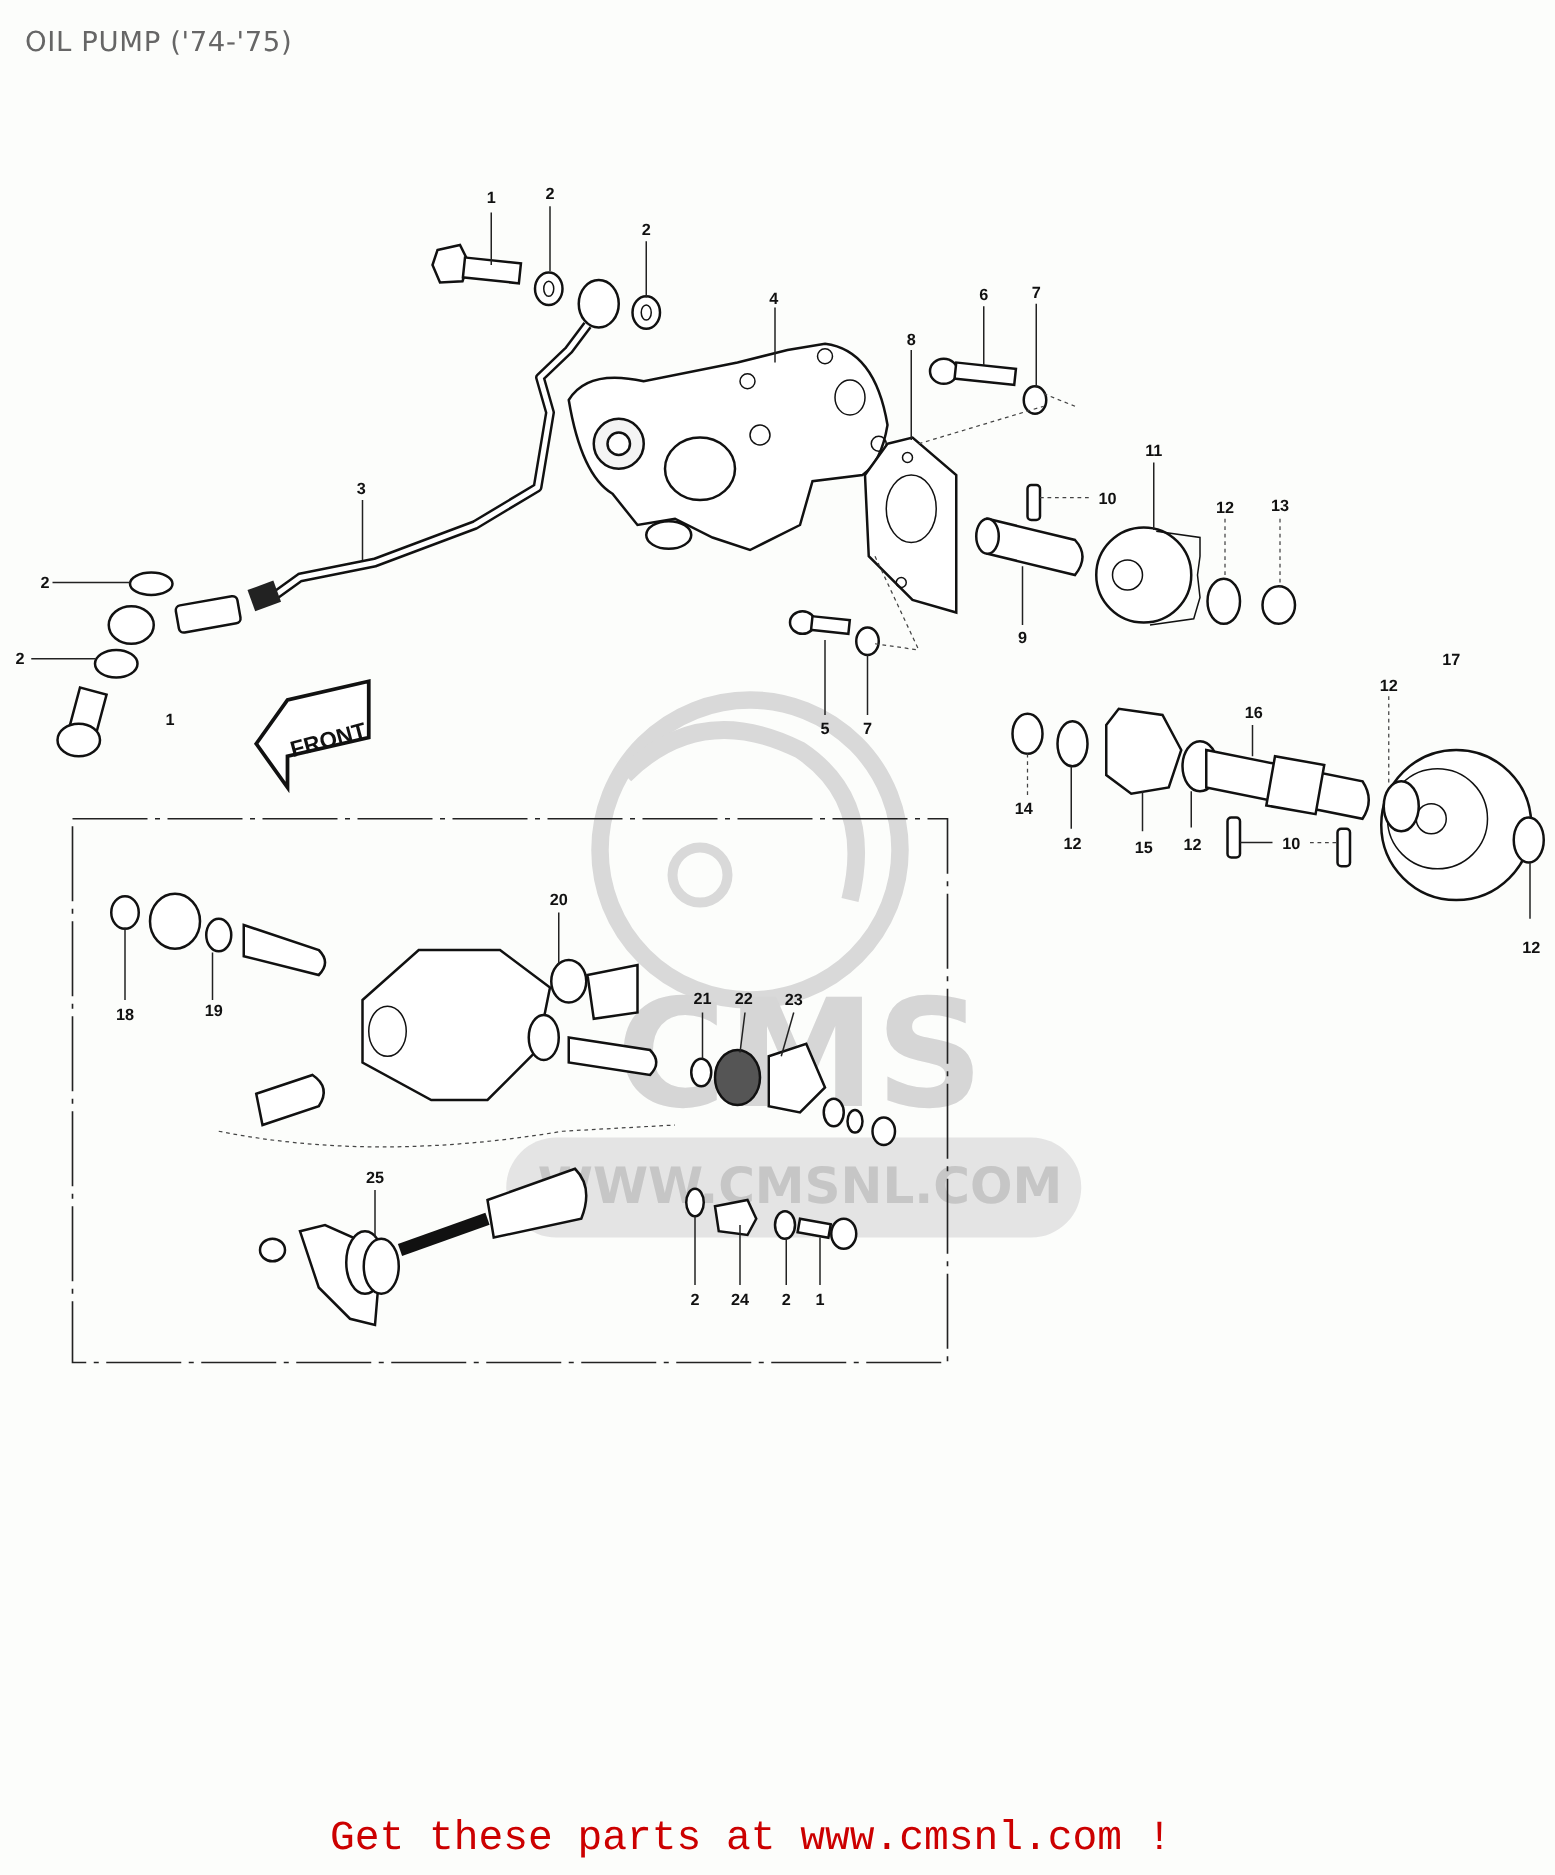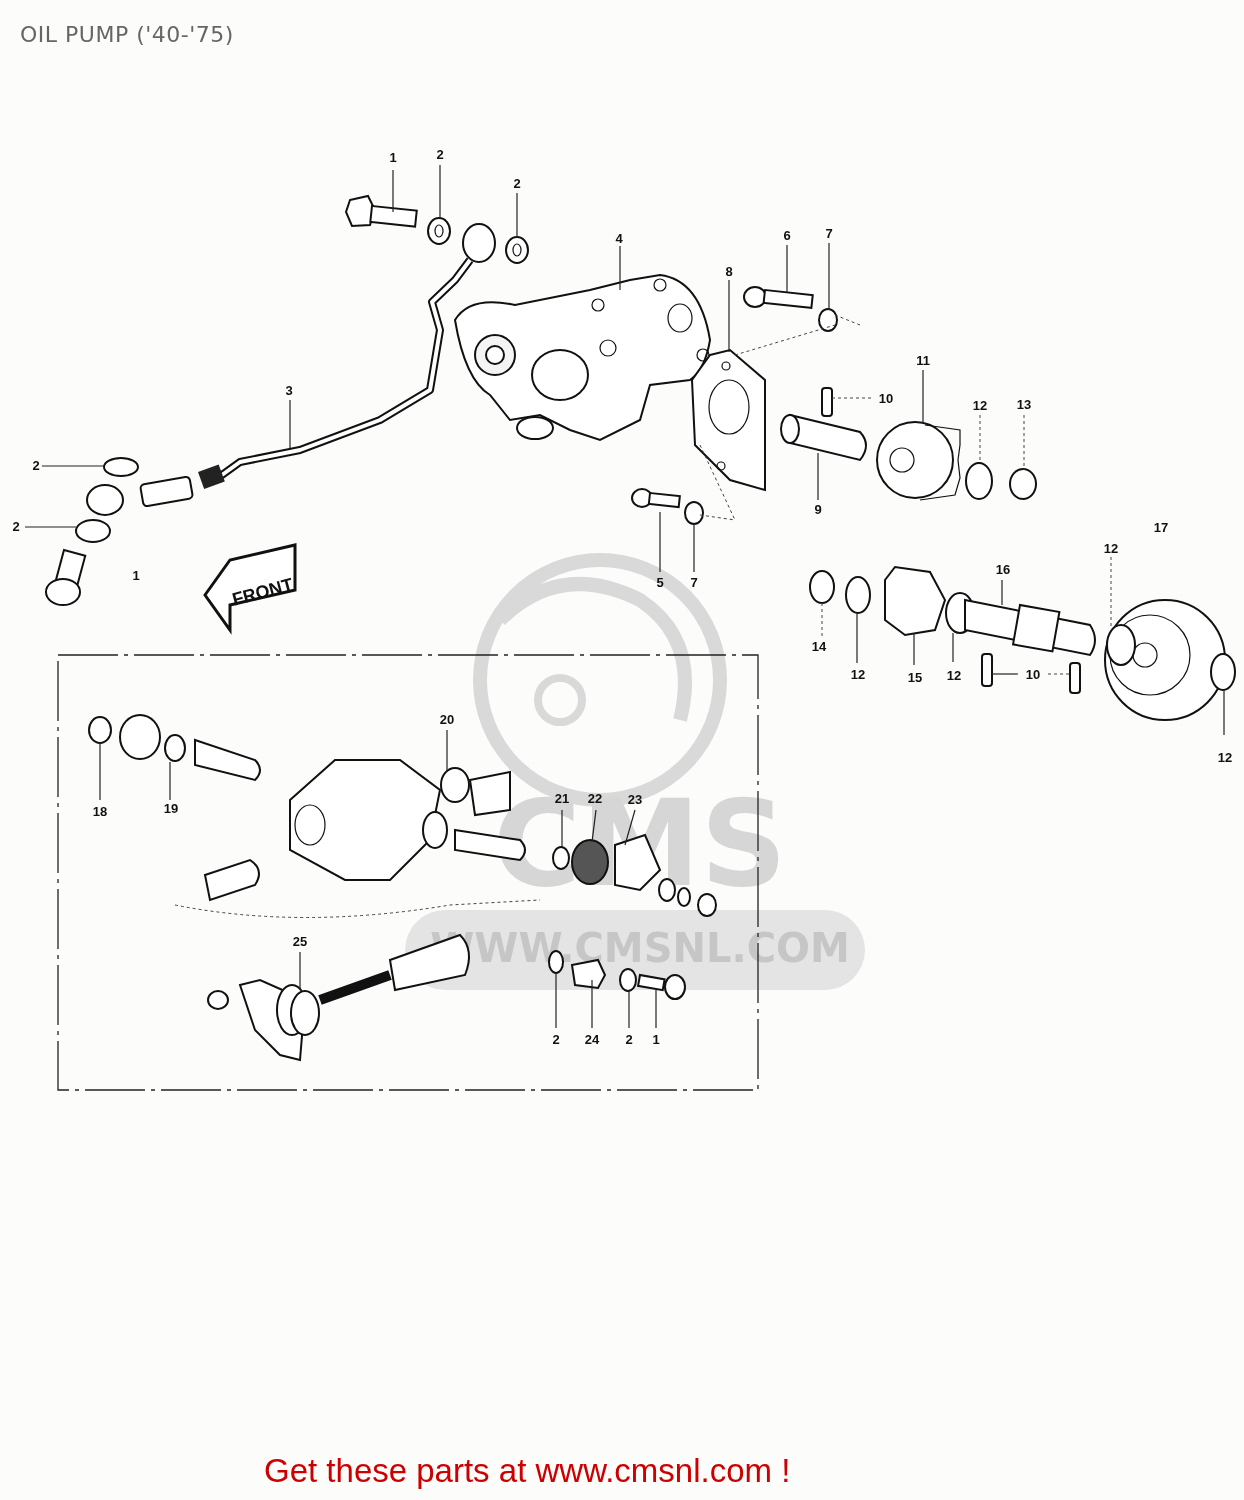--- a/index.html
+++ b/index.html
@@ -1,32 +1,32 @@
 <!DOCTYPE html>
 <html><head>
   <meta charset="utf-8">
   <style>
     html, body { margin: 0; padding: 0; background: #fcfdfb; }
     body { width: 1244px; height: 1500px; position: relative; overflow: hidden; font-family: "DejaVu Sans", sans-serif; }
     .title { position: absolute; left: 20px; top: 22px; font-size: 22px; color: #666; letter-spacing: 0.5px; font-family: "DejaVu Sans", sans-serif; }
-    .footer { position: absolute; left: 264px; top: 1452px; font-size: 33px; color: #cc0000; font-family: Liberation Sans, sans-serif; }
+    .footer { position: absolute; left: 264px; top: 1452px; font-size: 33px; color: #cc0000; font-family: Liberation Mono, monospace; }
     svg.diagram { position: absolute; left: 0; top: 0; }
     .lbl { font-family: "Liberation Sans", sans-serif; font-size: 13px; font-weight: bold; fill: #111; text-anchor: middle; }
     .leader { stroke: #222; stroke-width: 1.2; fill: none; }
     .dash { stroke: #444; stroke-width: 1; stroke-dasharray: 3 3; fill: none; }
     .part { stroke: #111; stroke-width: 2; fill: #fff; }
     .partfill { stroke: #111; stroke-width: 2; fill: #f4f4f4; }
     .thin { stroke: #111; stroke-width: 1.2; fill: none; }
     .wm { fill: none; stroke: #d9d9d9; stroke-width: 14; }
     .wmtext { font-family: "DejaVu Sans", sans-serif; font-weight: bold; fill: #d6d6d6; }
   </style>
 </head>
 <body>
 
-<div class="title">OIL PUMP ('40-'75)</div>
+<div class="title">OIL PUMP ('74-'75)</div>
 
 <svg class="diagram" width="1244" height="1500" viewBox="0 0 1244 1500">
 
   <g>
     <circle class="wm" cx="600" cy="680" r="120"></circle>
     <path class="wm" d="M500 620 Q560 560 640 600 Q700 640 680 720"></path>
     <circle class="wm" cx="560" cy="700" r="22" style="stroke-width:8"></circle>
     <rect x="405" y="910" width="460" height="80" rx="40" fill="#e4e4e4"></rect>
     <text class="wmtext" x="640" y="885" font-size="120" text-anchor="middle">CMS</text>
     <text class="wmtext" x="640" y="962" font-size="40" text-anchor="middle" style="fill:#c6c6c6">WWW.CMSNL.COM</text>

